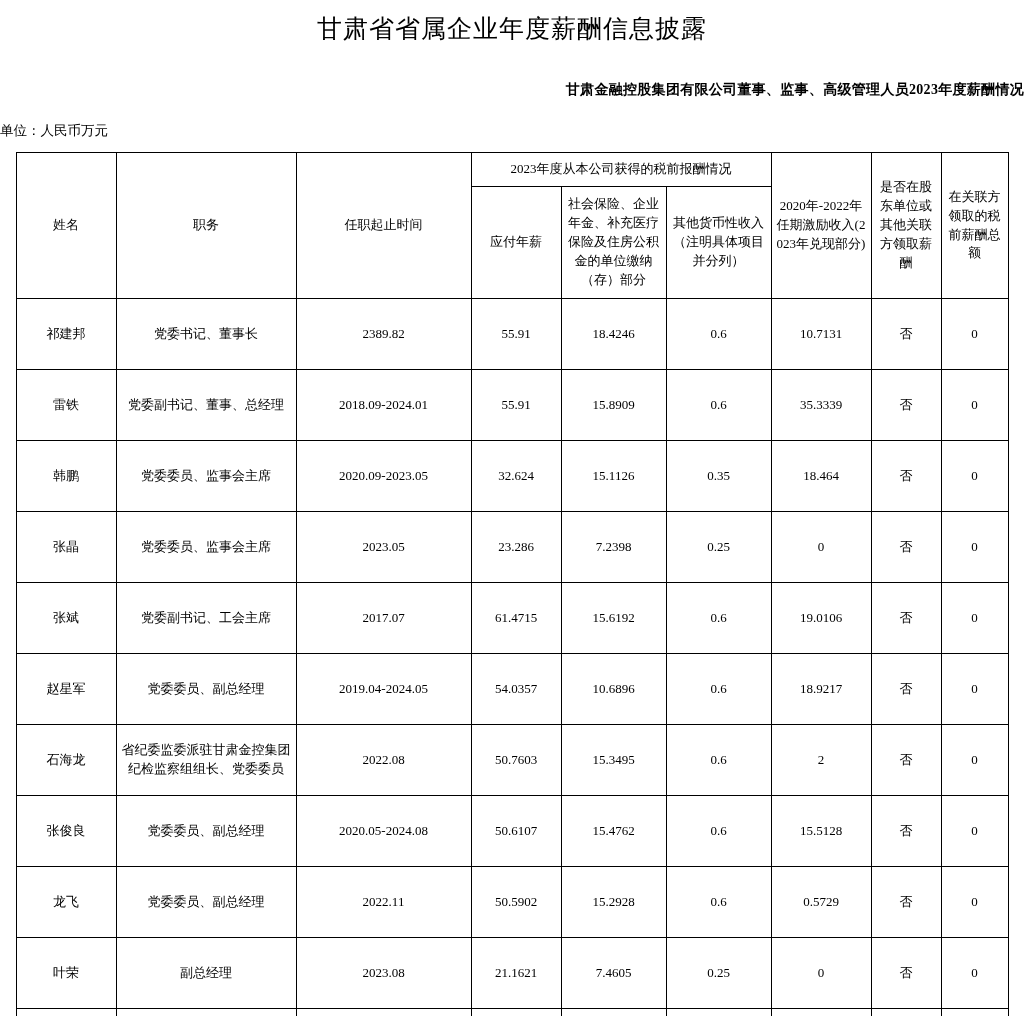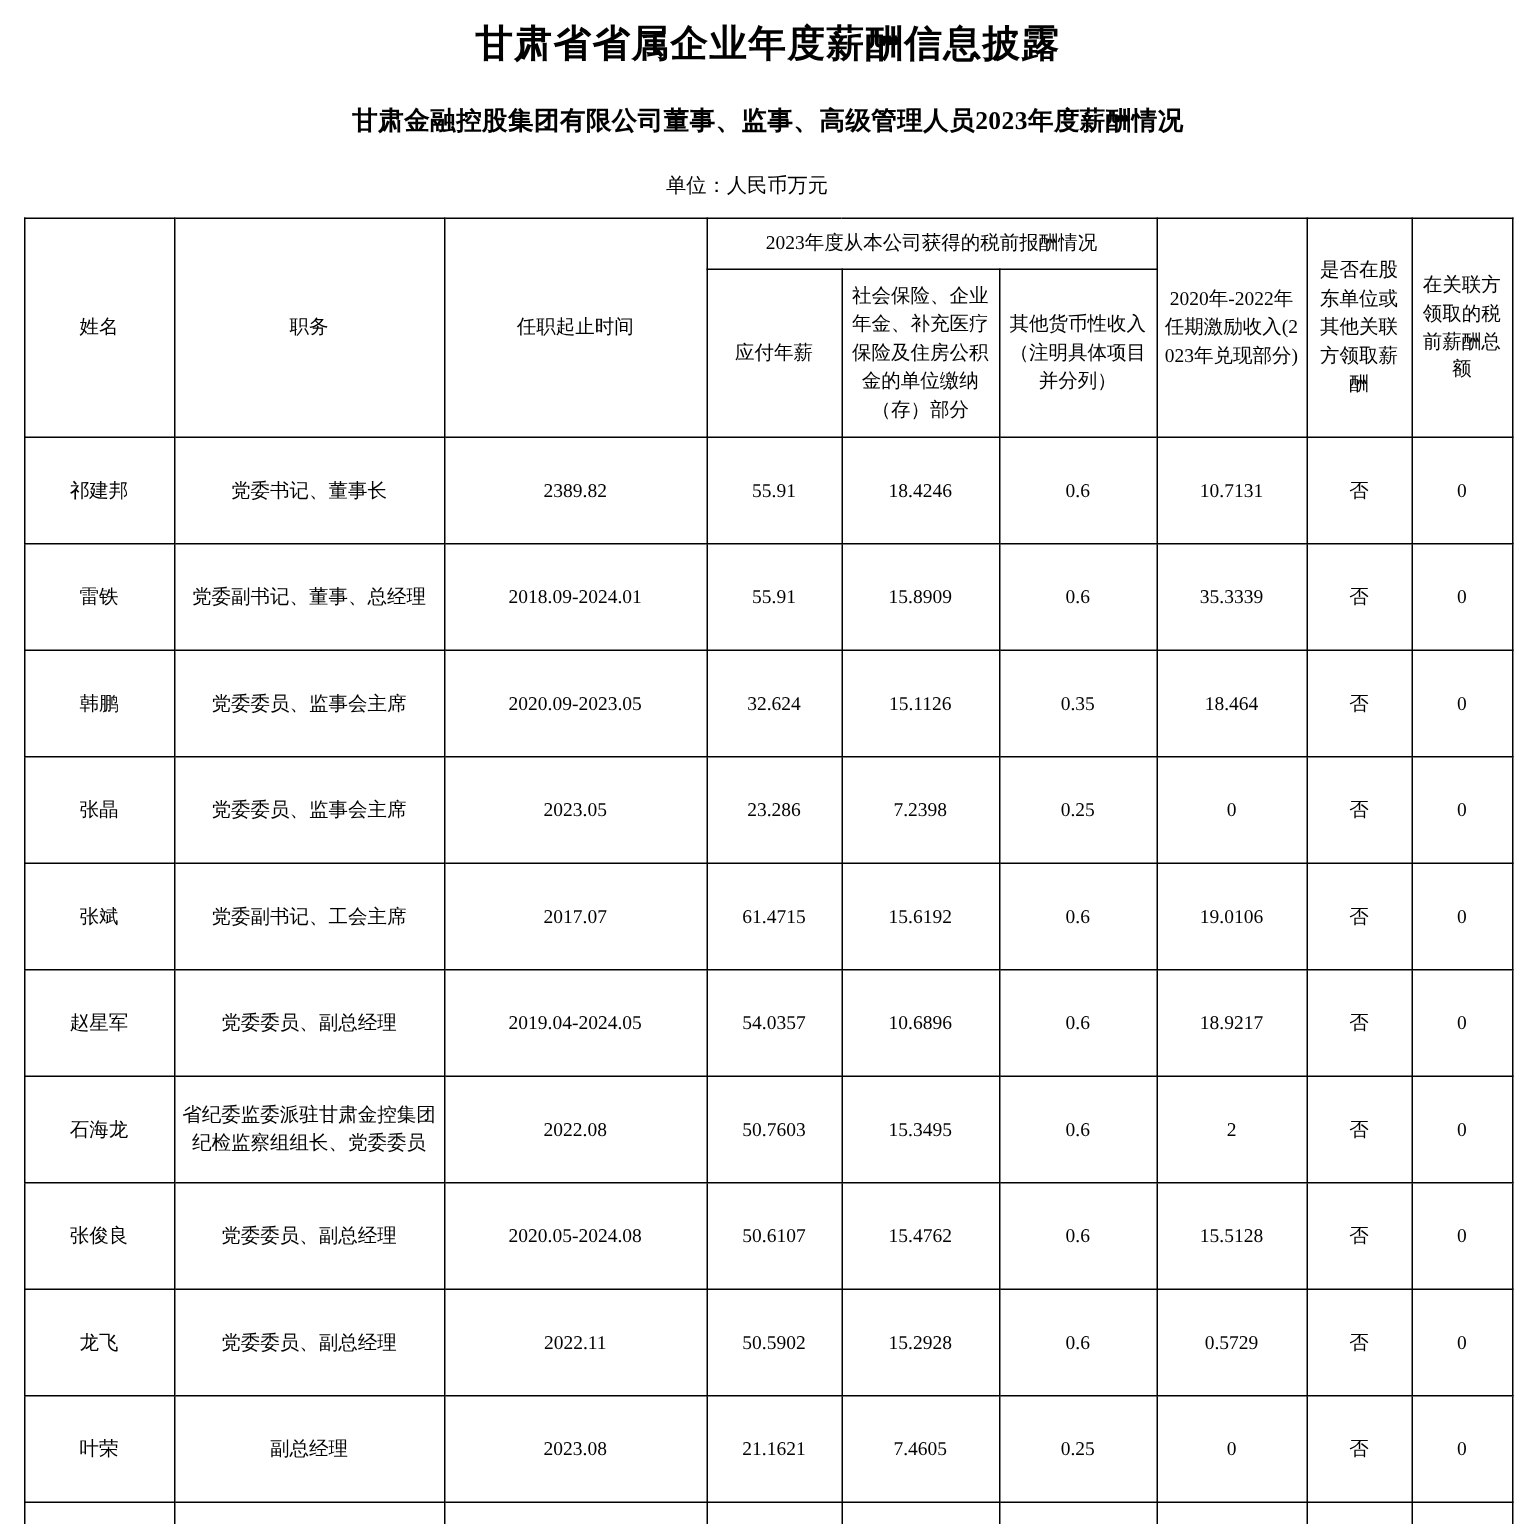--- a/index.html
+++ b/index.html
@@ -16,34 +16,34 @@
   }
   .page {
     width: 1024px;
     height: 1016px;
     position: relative;
     box-sizing: border-box;
   }
   .doc-title {
     text-align: center;
     font-size: 25px;
-    font-weight: bold;
+    font-weight: normal;
     letter-spacing: 1px;
     margin-top: 12px;
     font-family: "Liberation Serif", "DejaVu Serif", serif;
   }
   .doc-subtitle {
-    text-align: center;
-    font-size: 17px;
+    text-align: right;
+    font-size: 14px;
     font-weight: bold;
-    margin-top: 24px;
+    margin-top: 36px;
     letter-spacing: 0.3px;
   }
   .unit-line {
-    text-align: center;
+    text-align: left;
     font-size: 13.5px;
     margin-top: 23px;
     padding-right: 28px;
   }
   table.salary-table {
     border-collapse: collapse;
     width: 992px;
     margin: 12px auto 0 auto;
     table-layout: fixed;
   }

